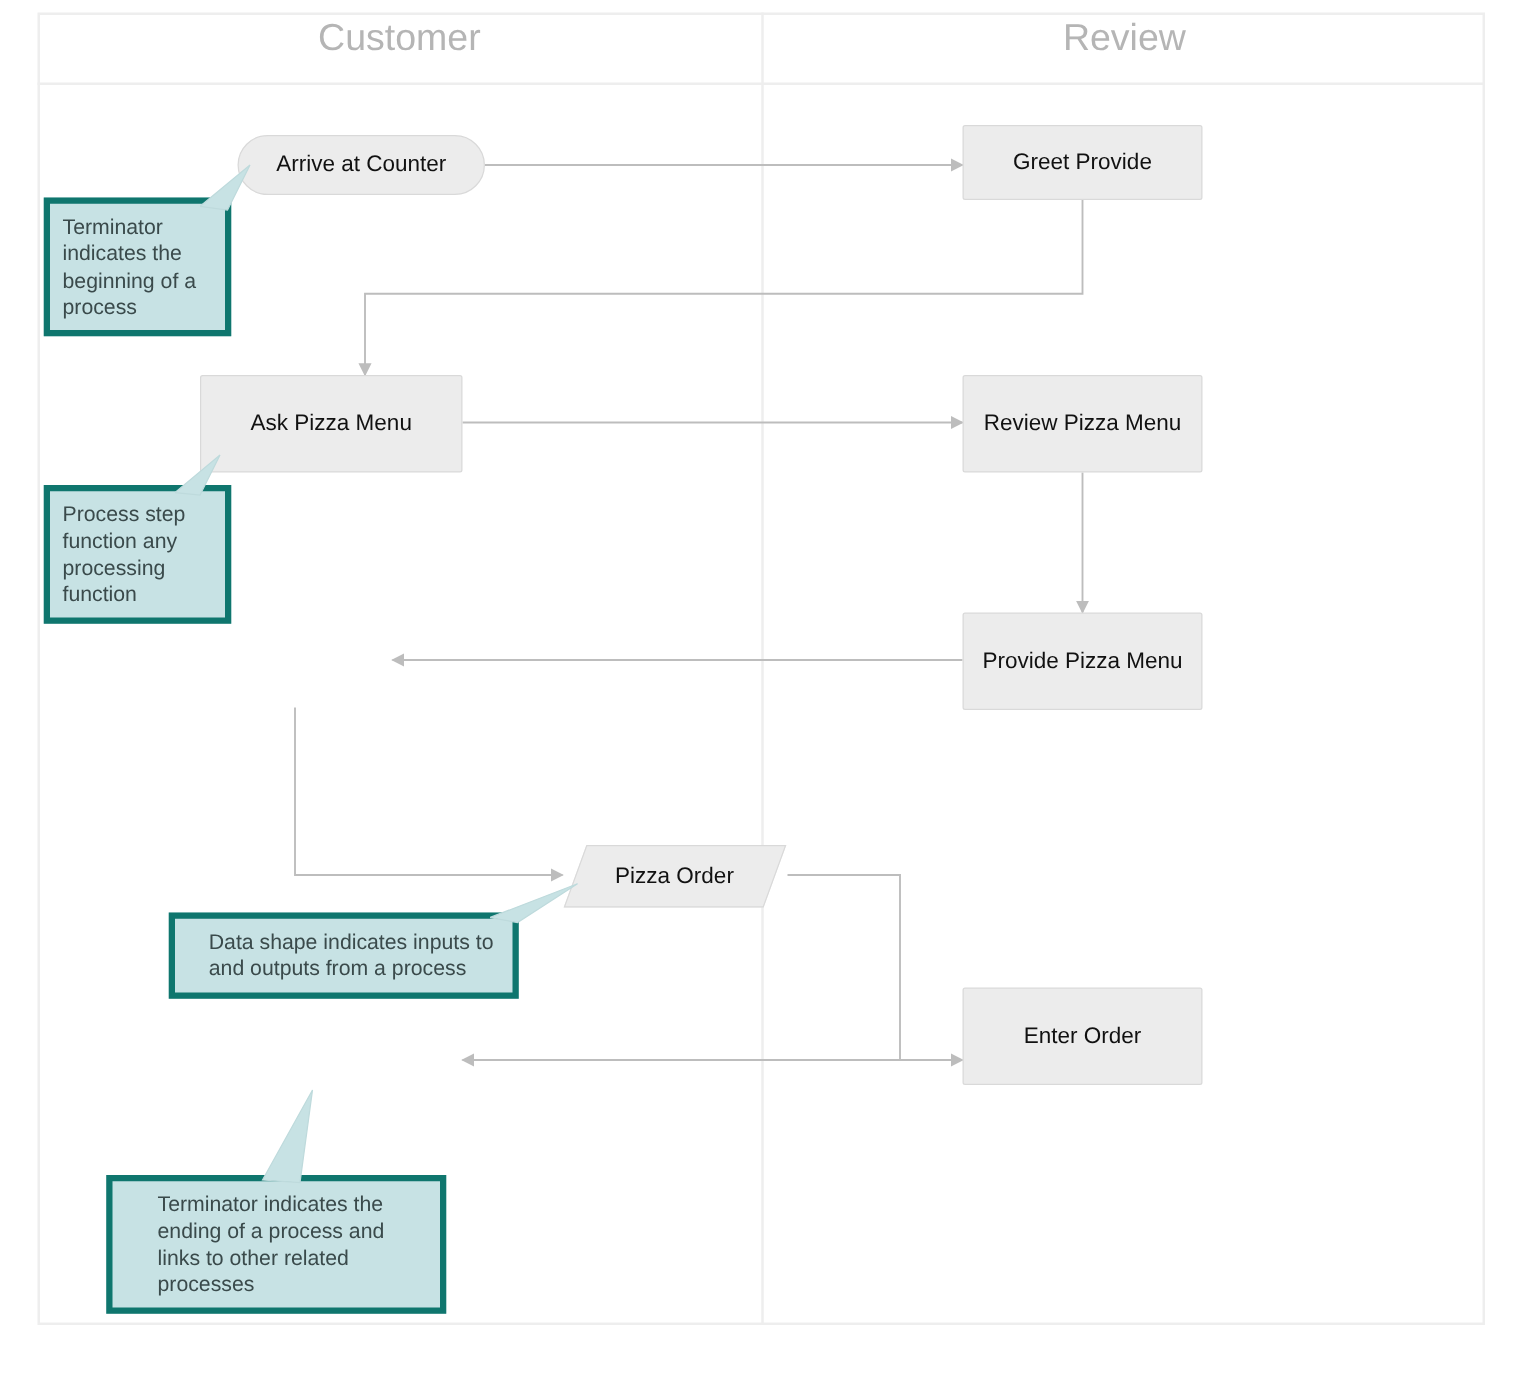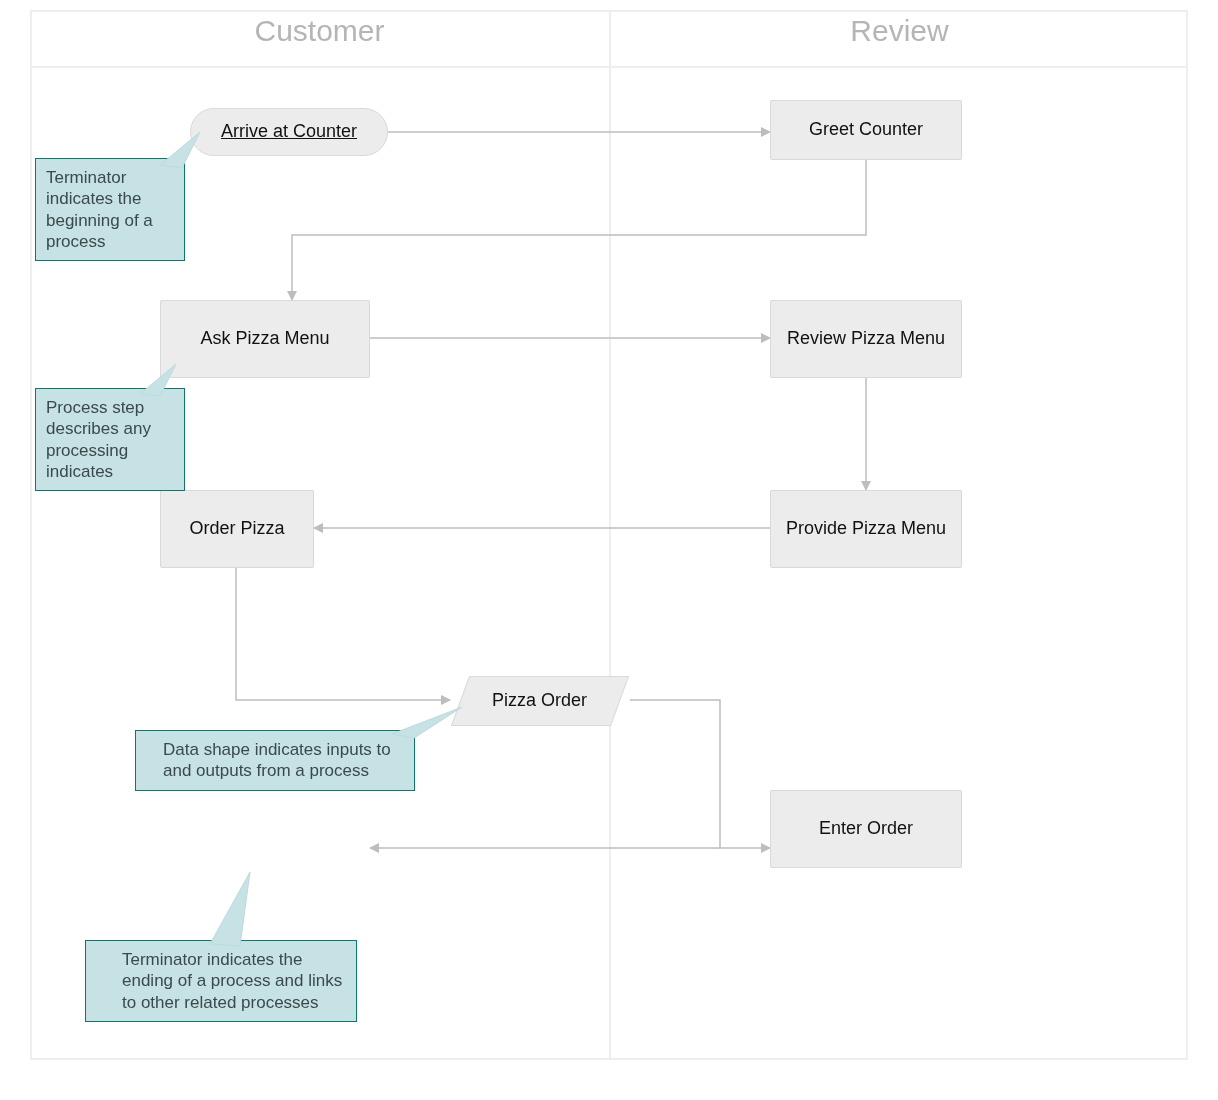--- a/index.html
+++ b/index.html
@@ -61,35 +61,35 @@
     display: flex;
     align-items: center;
     justify-content: center;
     text-align: center;
     font-size: 18px;
     color: #111;
     box-sizing: border-box;
     padding: 4px 10px;
     line-height: 1.2;
   }
-  .terminator { border-radius: 28px; text-decoration: underline; }
+  .terminator { border-radius: 28px; }
   .process    { border-radius: 2px; }
   .data {
     transform: skewX(-20deg);
   }
   .data span {
     display: inline-block;
     transform: skewX(20deg);
   }
 
   
   .callout {
     position: absolute;
     background: #c7e2e4;
-    border: 1px solid #0f766e;
+    border: 5px solid #0f766e;
     color: #3a4a4b;
     font-size: 17px;
     line-height: 1.25;
     padding: 8px 10px;
     box-sizing: border-box;
   }
 
   
   svg.arrows {
     position: absolute;
@@ -129,43 +129,42 @@
 
     <path d="M 236 566 L 236 700 L 450 700" stroke="#bdbdbd" stroke-width="1.5" fill="none" marker-end="url(#arrow)"></path>
 
     <path d="M 630 700 L 720 700 L 720 848 L 770 848" stroke="#bdbdbd" stroke-width="1.5" fill="none" marker-end="url(#arrow)"></path>
 
     <path d="M 720 848 L 370 848" stroke="#bdbdbd" stroke-width="1.5" fill="none" marker-end="url(#arrow)"></path>
   </svg>
 
   <div class="node terminator" style="left:190px; top:108px; width:198px; height:48px;">Arrive at Counter</div>
 
-  <div class="node process" style="left:770px; top:100px; width:192px; height:60px;">Greet Counter</div>
+  <div class="node process" style="left:770px; top:100px; width:192px; height:60px;">Greet Provide</div>
 
   <div class="node process" style="left:160px; top:300px; width:210px; height:78px;">Ask Pizza Menu</div>
 
   <div class="node process" style="left:770px; top:300px; width:192px; height:78px;">Review Pizza Menu</div>
 
   <div class="node process" style="left:770px; top:490px; width:192px; height:78px;">Provide Pizza Menu</div>
 
-  <div class="node process" style="left:160px; top:490px; width:154px; height:78px;">Order Pizza</div>
 
   <div class="node data" style="left:460px; top:676px; width:160px; height:50px;">
        <span>Pizza Order</span>
   </div>
 
   <div class="node process" style="left:770px; top:790px; width:192px; height:78px;">Enter Order</div>
 
 
   <div class="callout" style="left:35px; top:158px; width:150px;">Terminator indicates the beginning of a process</div>
   <svg style="position:absolute; left:160px; top:130px; width:60px; height:40px; pointer-events:none;">
     <polygon points="0,35 40,2 22,38" fill="#c7e2e4" stroke="#bedadc" stroke-width="1"></polygon>
   </svg>
 
-  <div class="callout" style="left:35px; top:388px; width:150px;">Process step describes any processing indicates</div>
+  <div class="callout" style="left:35px; top:388px; width:150px;">Process step function any processing function</div>
   <svg style="position:absolute; left:140px; top:362px; width:60px; height:40px; pointer-events:none;">
     <polygon points="0,32 36,2 20,34" fill="#c7e2e4" stroke="#bedadc" stroke-width="1"></polygon>
   </svg>
 
   <div class="callout" style="left:135px; top:730px; width:280px;padding-left:27px;">Data shape indicates inputs to and outputs from a process</div>
   <svg style="position:absolute; left:392px; top:702px; width:80px; height:40px; pointer-events:none;">
     <polygon points="0,32 70,5 22,36" fill="#c7e2e4" stroke="#bedadc" stroke-width="1"></polygon>
   </svg>
 
   <div class="callout" style="left:85px; top:940px; width:272px;padding-left:36px;">Terminator  indicates the ending of a process and links to other related processes</div>

